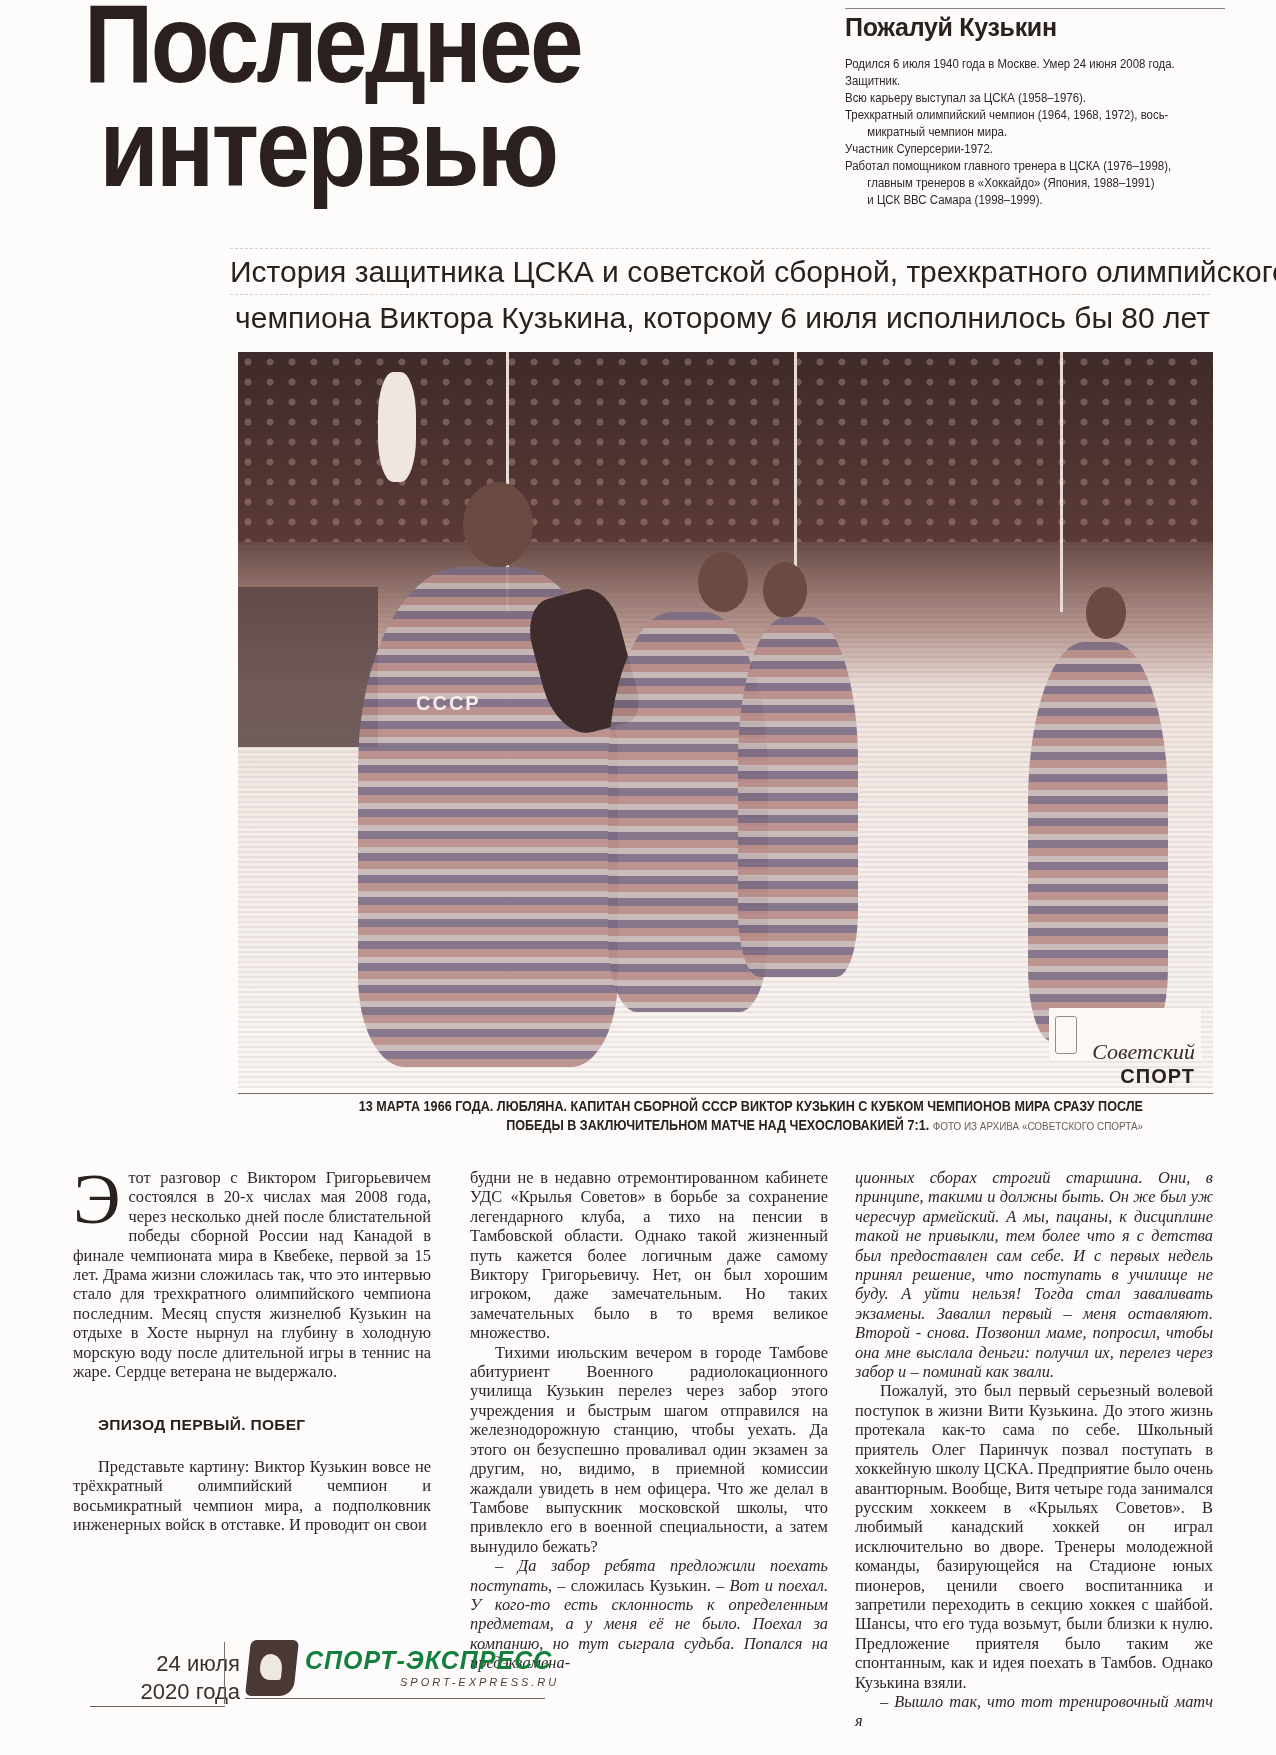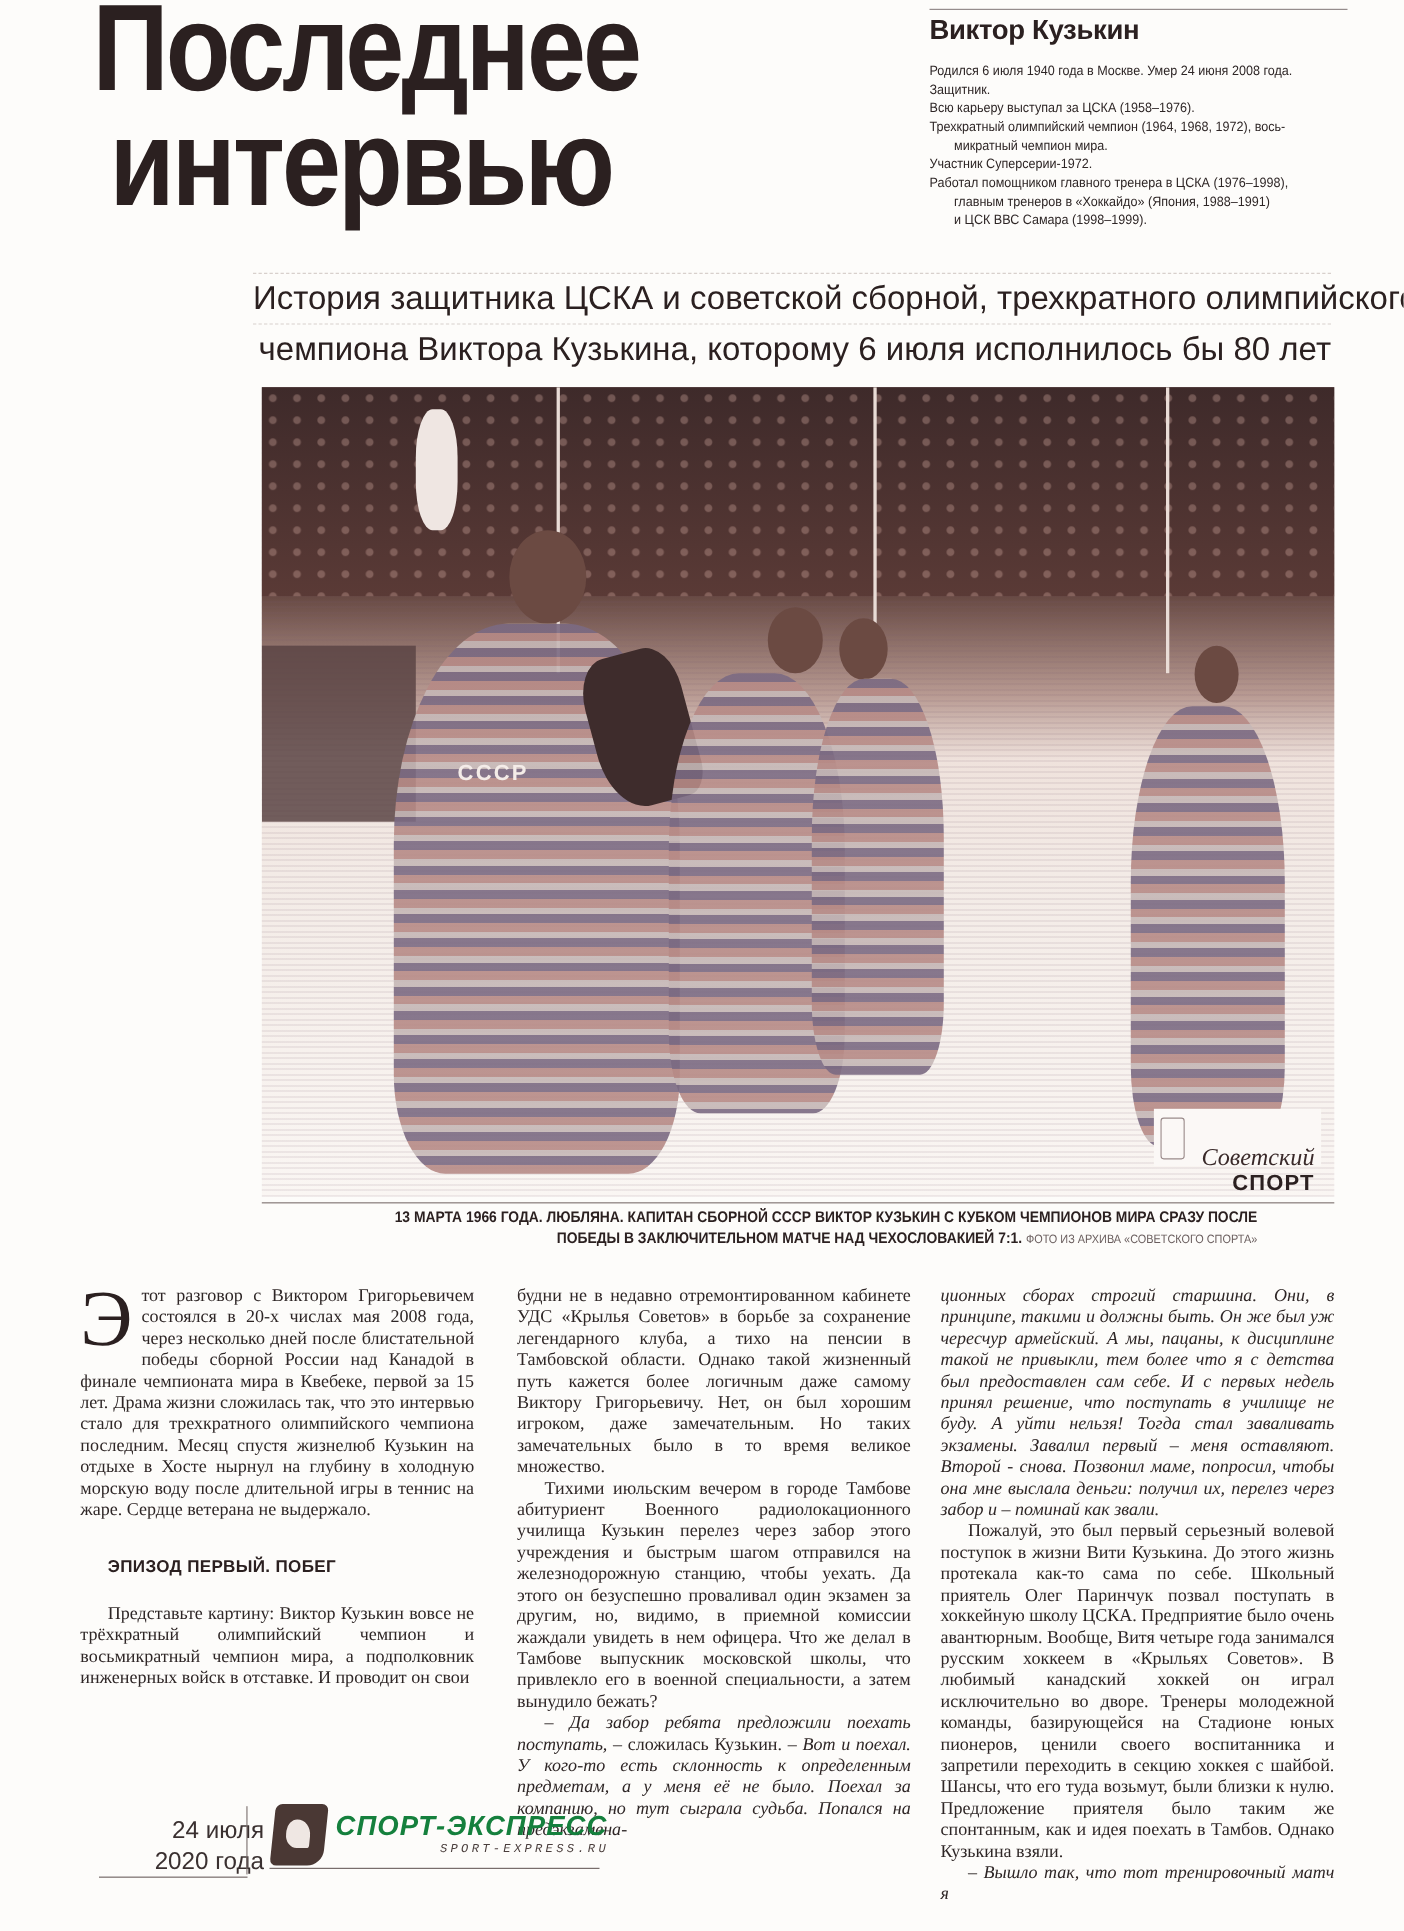--- a/index.html
+++ b/index.html
@@ -103,35 +103,35 @@
   .footer-vrule { left:224px; top:1642px; width:1px; height:62px; background:#7a6e6c; }
   .footer-hrule1 { left:90px; top:1706px; width:135px; height:1px; background:#6a5e5c; }
   .footer-hrule2 { left:245px; top:1698px; width:300px; height:1px; background:#6a5e5c; }
   .se-logo { left:248px; top:1640px; width:48px; height:56px; border-radius:6px 6px 14px 6px; background:#4a3834; transform:skewX(-6deg); }
   .se-logo .shape { position:absolute; left:12px; top:14px; width:22px; height:26px; background:#efe7e3; border-radius:40% 60% 10% 50%; }
   .se-name {
     left:305px; top:1646px; font-family:"Liberation Sans","DejaVu Sans",sans-serif; font-weight:bold; font-style:italic;
     font-size:25px; color:#15803d; letter-spacing:1px;
   }
   .se-url {
-    left:400px; top:1676px; font-family:Liberation Mono, monospace; font-style:italic;
+    left:400px; top:1676px; font-family:Liberation Sans, sans-serif; font-style:italic;
     font-size:11px; letter-spacing:3px; color:#4a3e3c;
   }
 </style>
 </head>
 <body>
 
 <div class="abs headline">
   <div class="l1">Последнее</div>
   <div class="l2">интервью</div>
 </div>
 
 <div class="abs bio">
   <div class="rule"></div>
-  <h2>Виктор Кузькин</h2>
+  <h2>Пожалуй Кузькин</h2>
   <p>Родился 6 июля 1940 года в Москве. Умер 24 июня 2008 года.</p>
   <p>Защитник.</p>
   <p>Всю карьеру выступал за ЦСКА (1958–1976).</p>
   <p>Трехкратный олимпийский чемпион (1964, 1968, 1972), вось-</p>
   <p class="ind">микратный чемпион мира.</p>
   <p>Участник Суперсерии-1972.</p>
   <p>Работал помощником главного тренера в ЦСКА (1976–1998),</p>
   <p class="ind">главным тренеров в «Хоккайдо» (Япония, 1988–1991)</p>
   <p class="ind">и ЦСК ВВС Самара (1998–1999).</p>
 </div>

